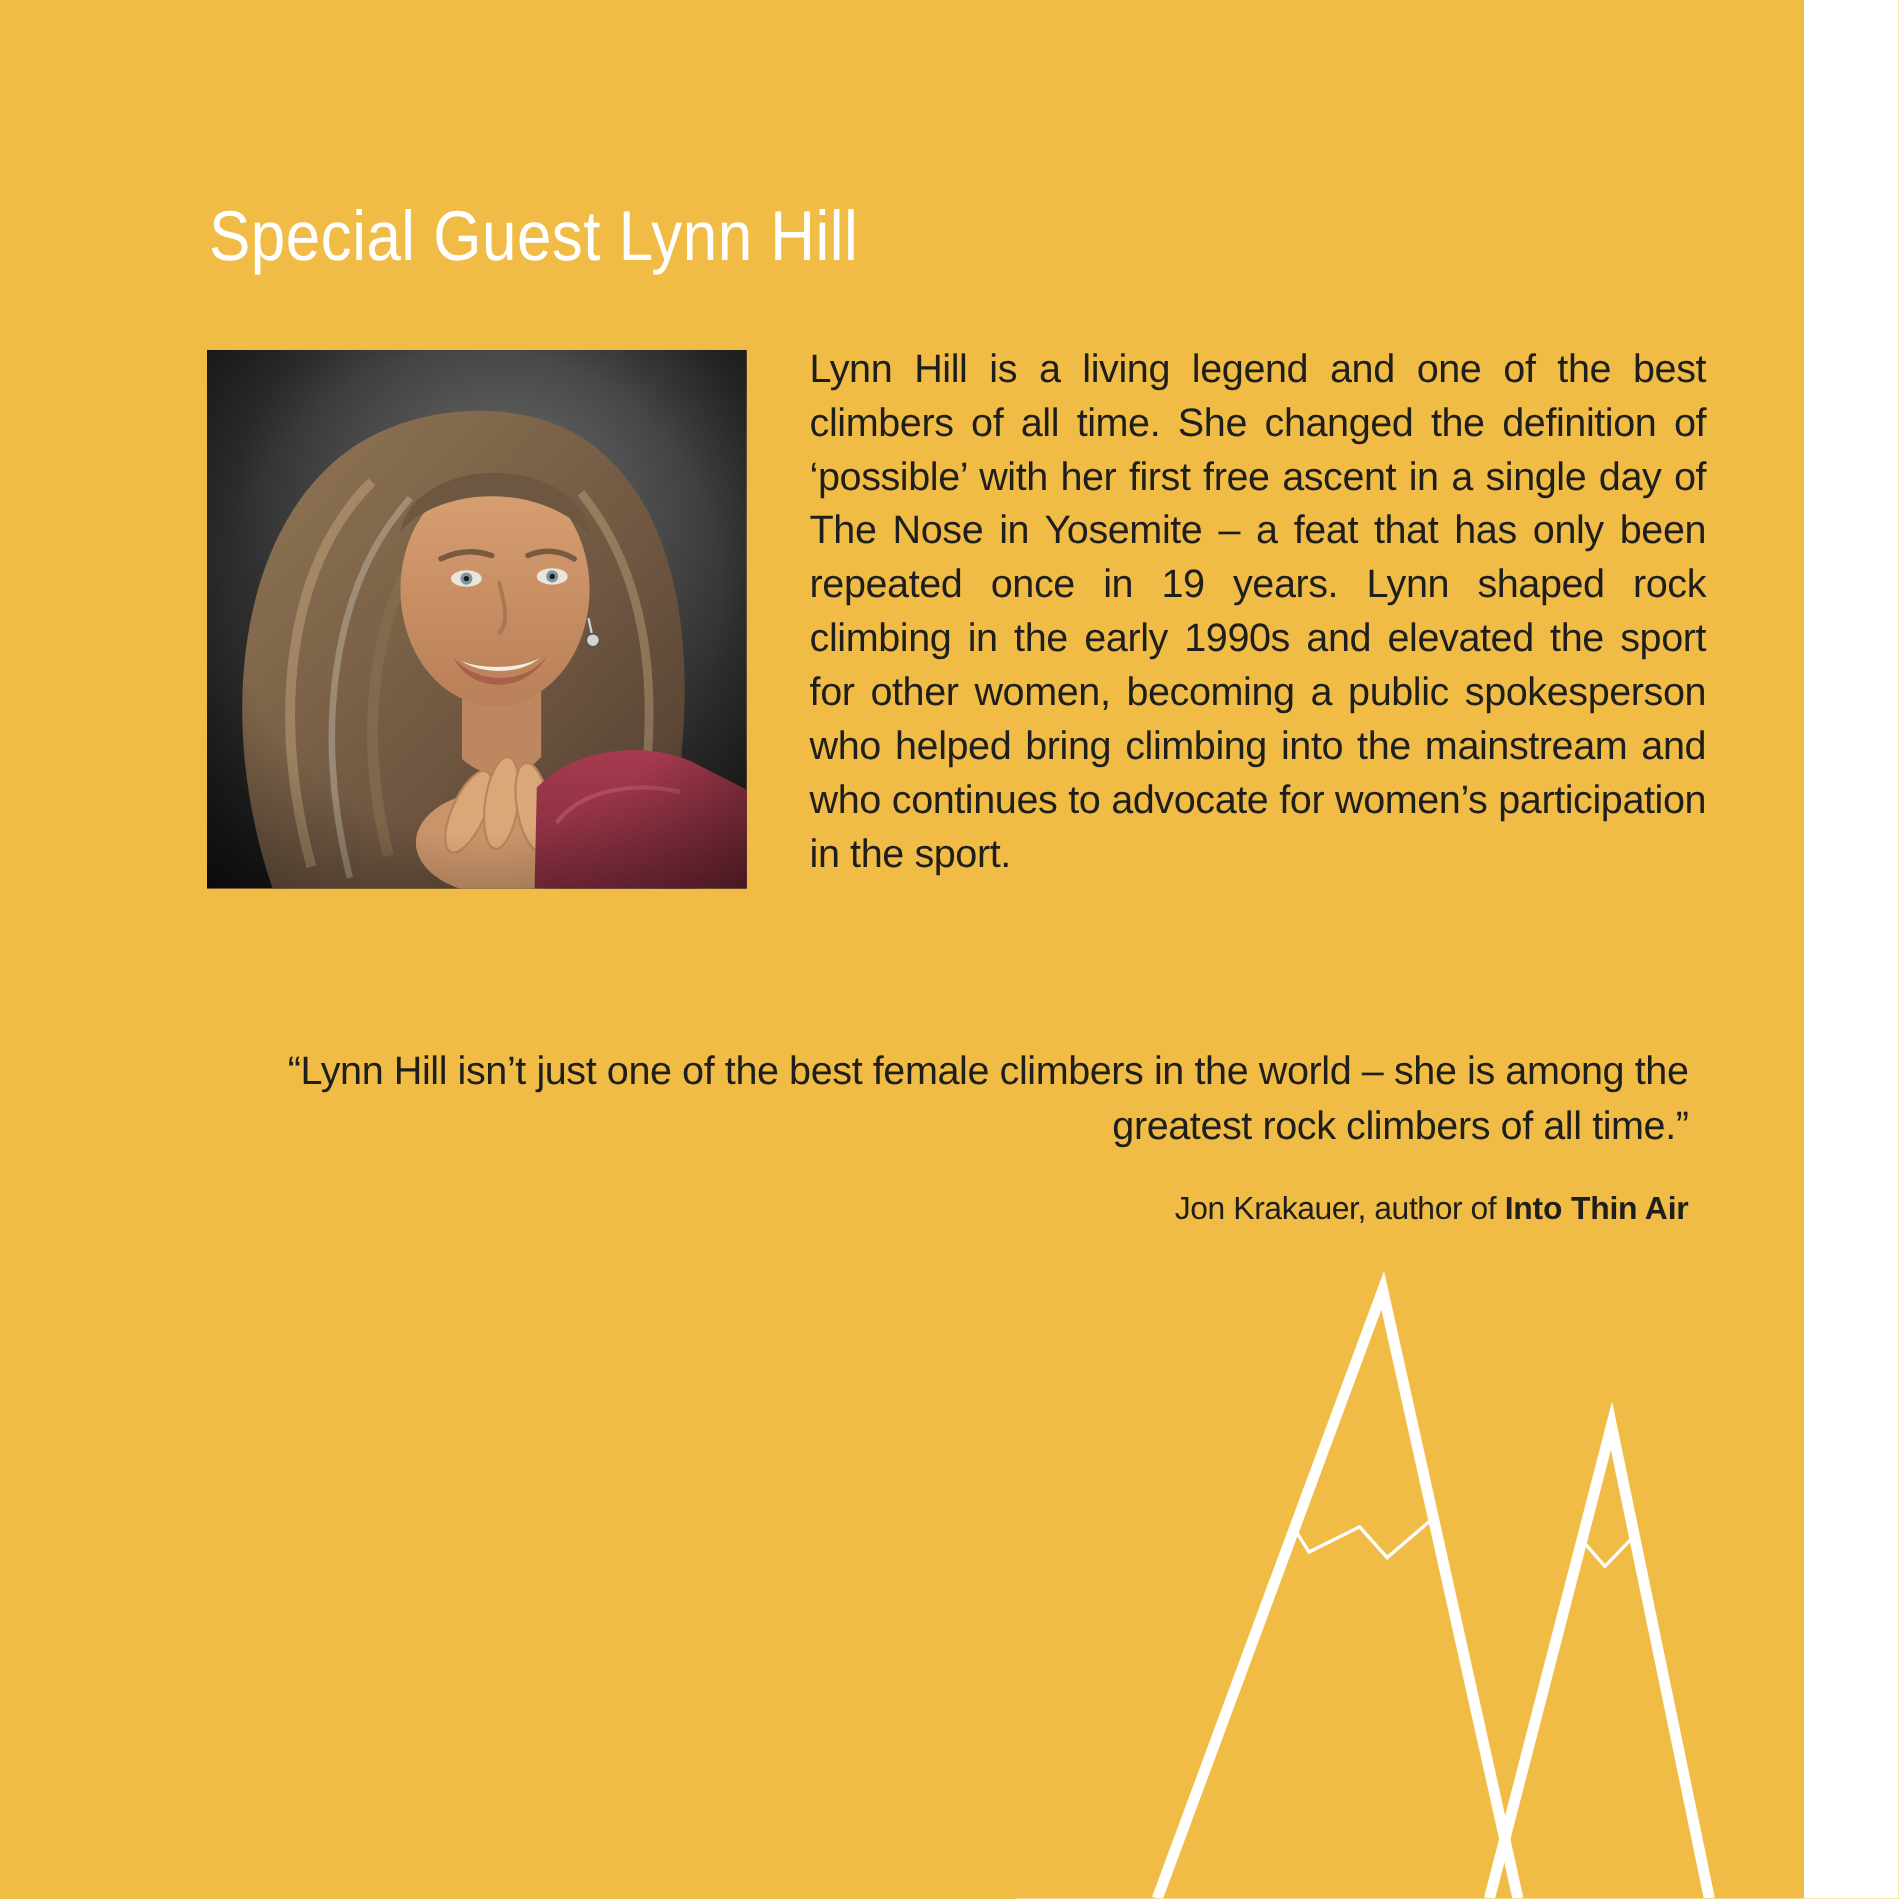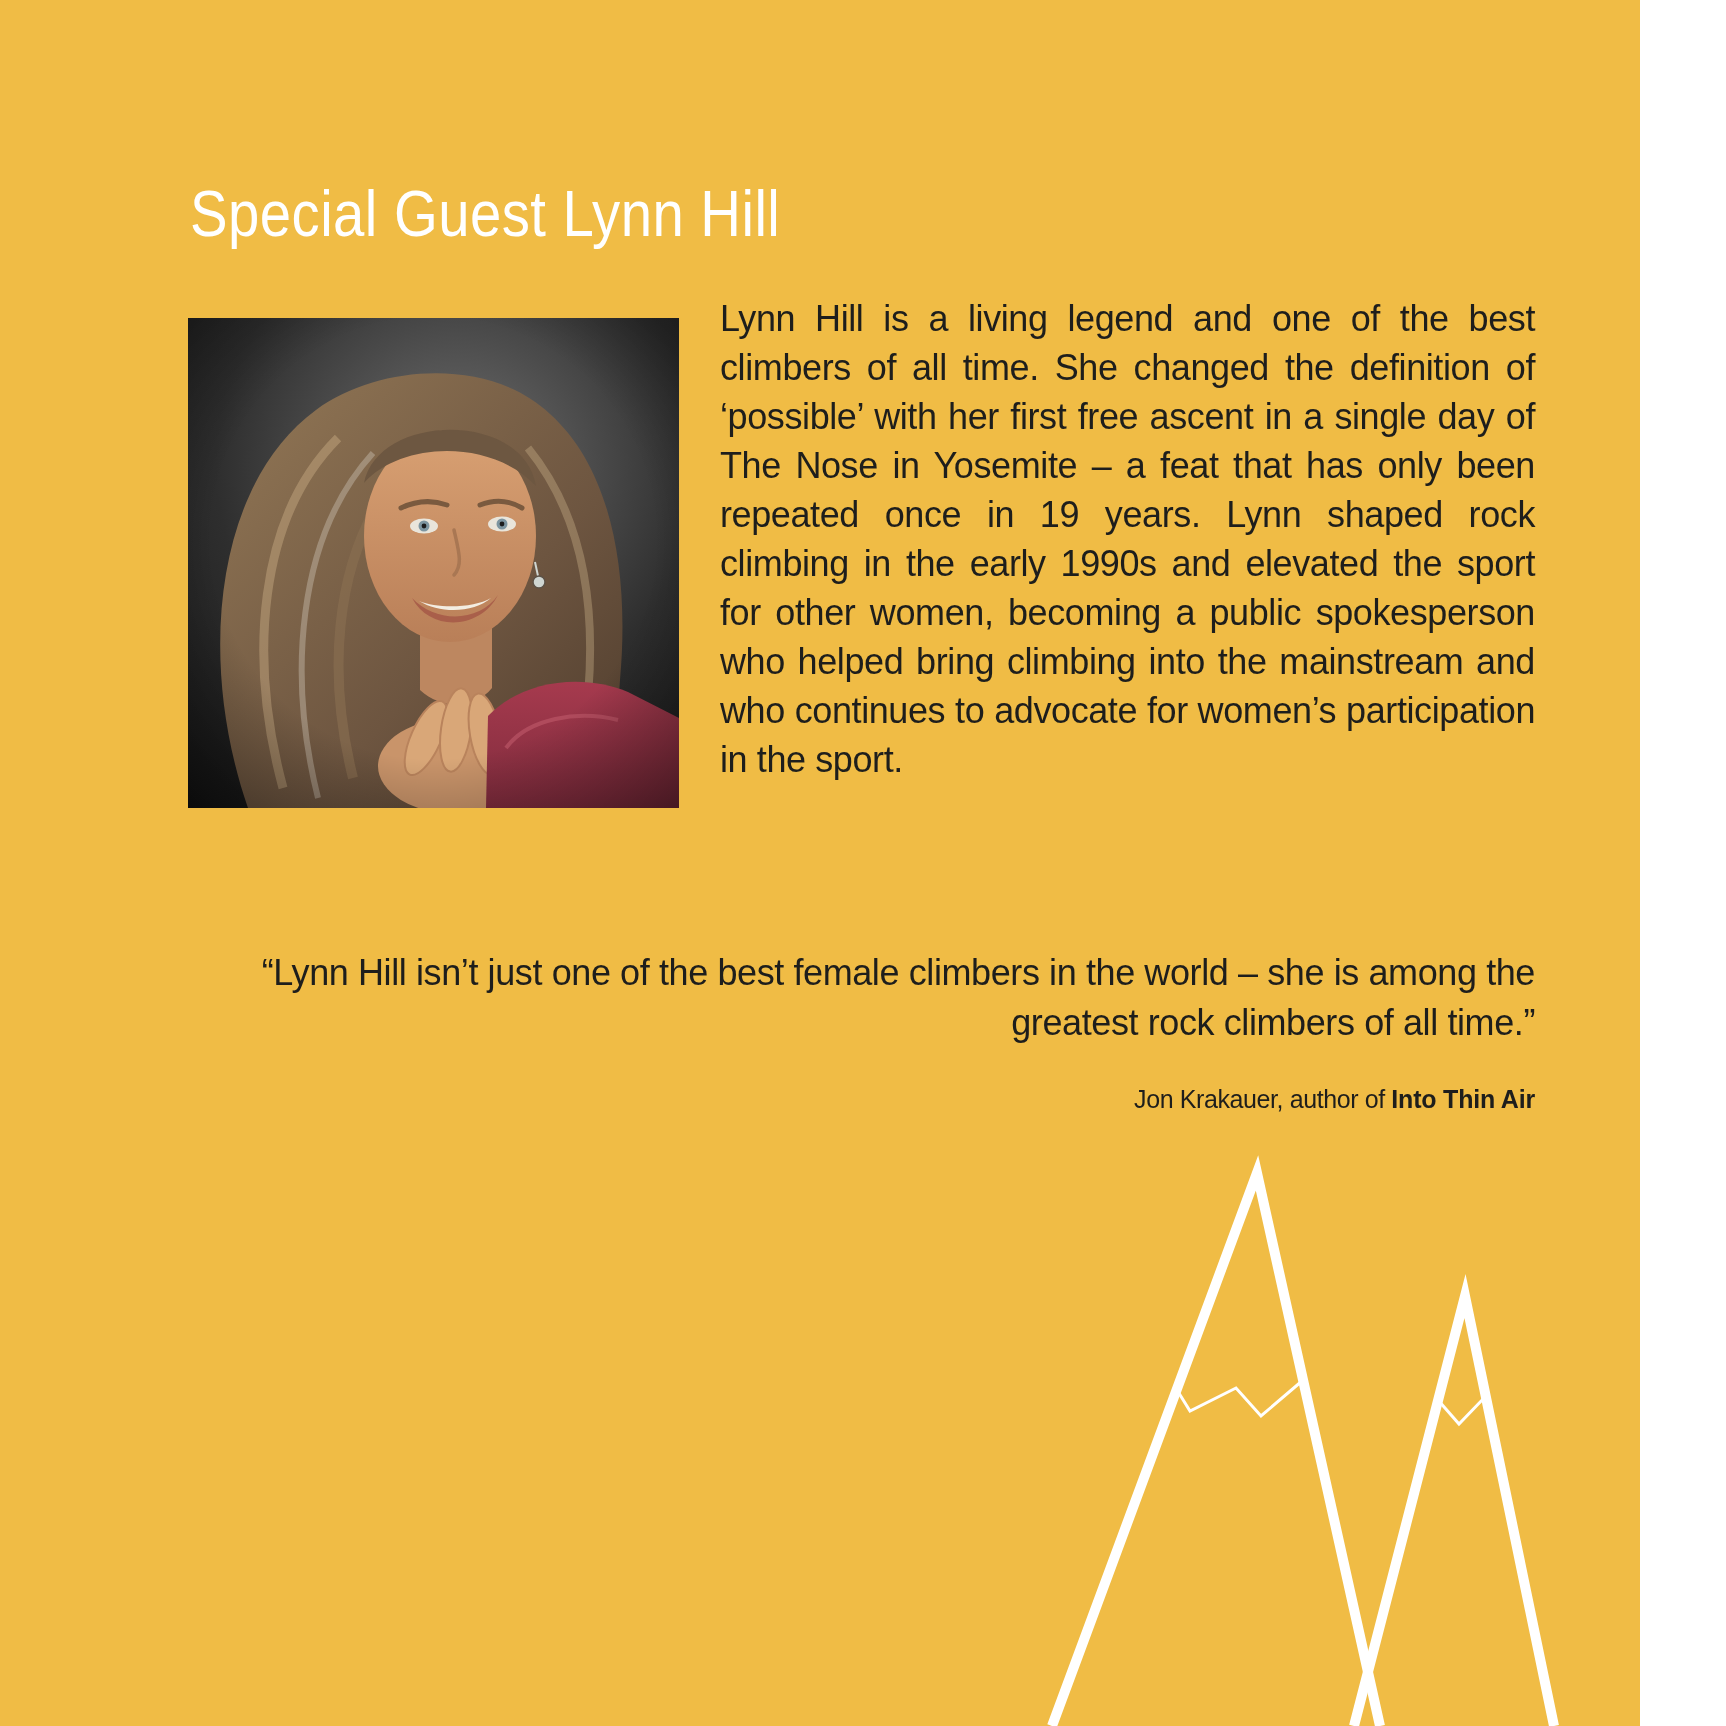--- a/index.html
+++ b/index.html
@@ -33,21 +33,21 @@
     width: 491px;
     height: 490px;
     overflow: hidden;
   }
   .portrait svg { display: block; }
   .bio {
     position: absolute;
     left: 190px;
     top: 294px;
     width: 1345px;
-    margin: 0;
+    margin: 16px;
     font-size: 36px;
     line-height: 49px;
     letter-spacing: -0.4px;
     text-align: justify;
   }
   .photo-spacer {
     float: left;
     width: 530px;
     height: 539px;
   }
@@ -61,21 +61,21 @@
     line-height: 50px;
     letter-spacing: -0.4px;
     text-align: right;
   }
   .attribution {
     position: absolute;
     left: 190px;
     top: 1074px;
     width: 1345px;
     margin: 0;
-    font-size: 25px;
+    font-size: 29px;
     line-height: 50px;
     letter-spacing: -0.4px;
     text-align: right;
   }
   .book-title { font-weight: 700; letter-spacing: -0.2px; }
   .mountains {
     position: absolute;
     right: 0;
     bottom: 0;
     width: 626px;

